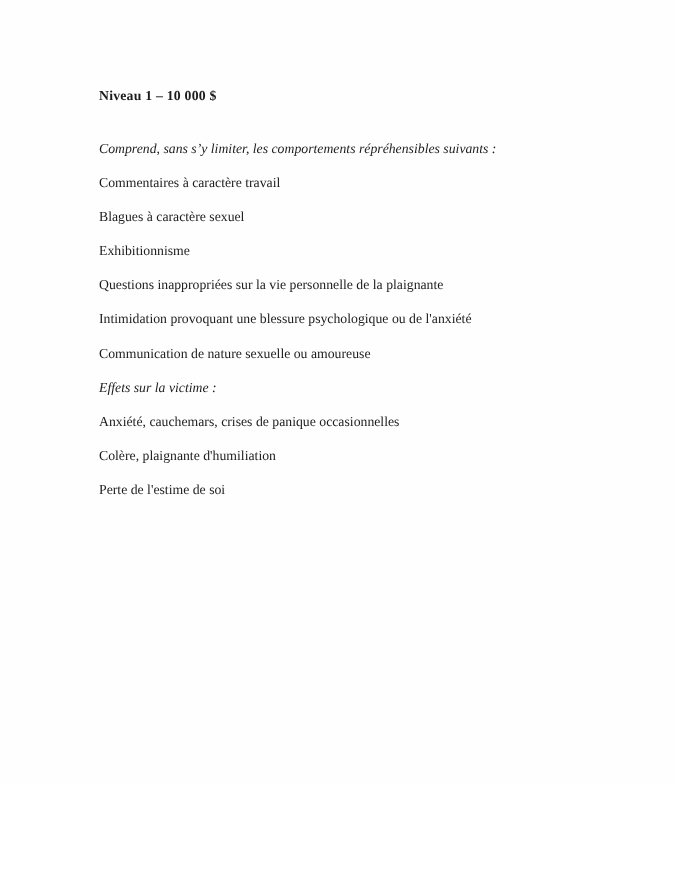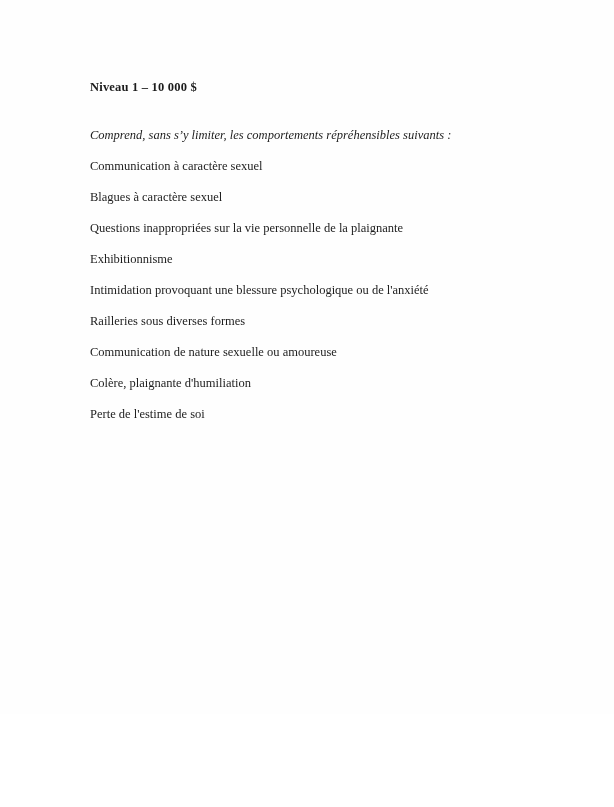--- a/index.html
+++ b/index.html
@@ -53,27 +53,28 @@
 </head>
 <body>
 
 <div class="page">
   <div class="content">
 
     <p class="doc-title">Niveau 1 – 10 000 $</p>
 
     <p class="line intro">Comprend, sans s’y limiter, les comportements répréhensibles suivants :</p>
 
-    <p class="line">Communication à caractère sexuel</p>
+    <p class="line">Commentaires à caractère travail</p>
     <p class="line">Blagues à caractère sexuel</p>
+    <p class="line">Exhibitionnisme</p>
     <p class="line">Questions inappropriées sur la vie personnelle de la plaignante</p>
-    <p class="line">Exhibitionnisme</p>
     <p class="line">Intimidation provoquant une blessure psychologique ou de l'anxiété</p>
-    <p class="line">Railleries sous diverses formes</p>
     <p class="line">Communication de nature sexuelle ou amoureuse</p>
 
+    <p class="line intro section-gap">Effets sur la victime :</p>
 
+    <p class="line">Anxiété, cauchemars, crises de panique occasionnelles</p>
     <p class="line">Colère, plaignante d'humiliation</p>
     <p class="line">Perte de l'estime de soi</p>
 
 
   </div>
 </div>
 
 </body></html>

